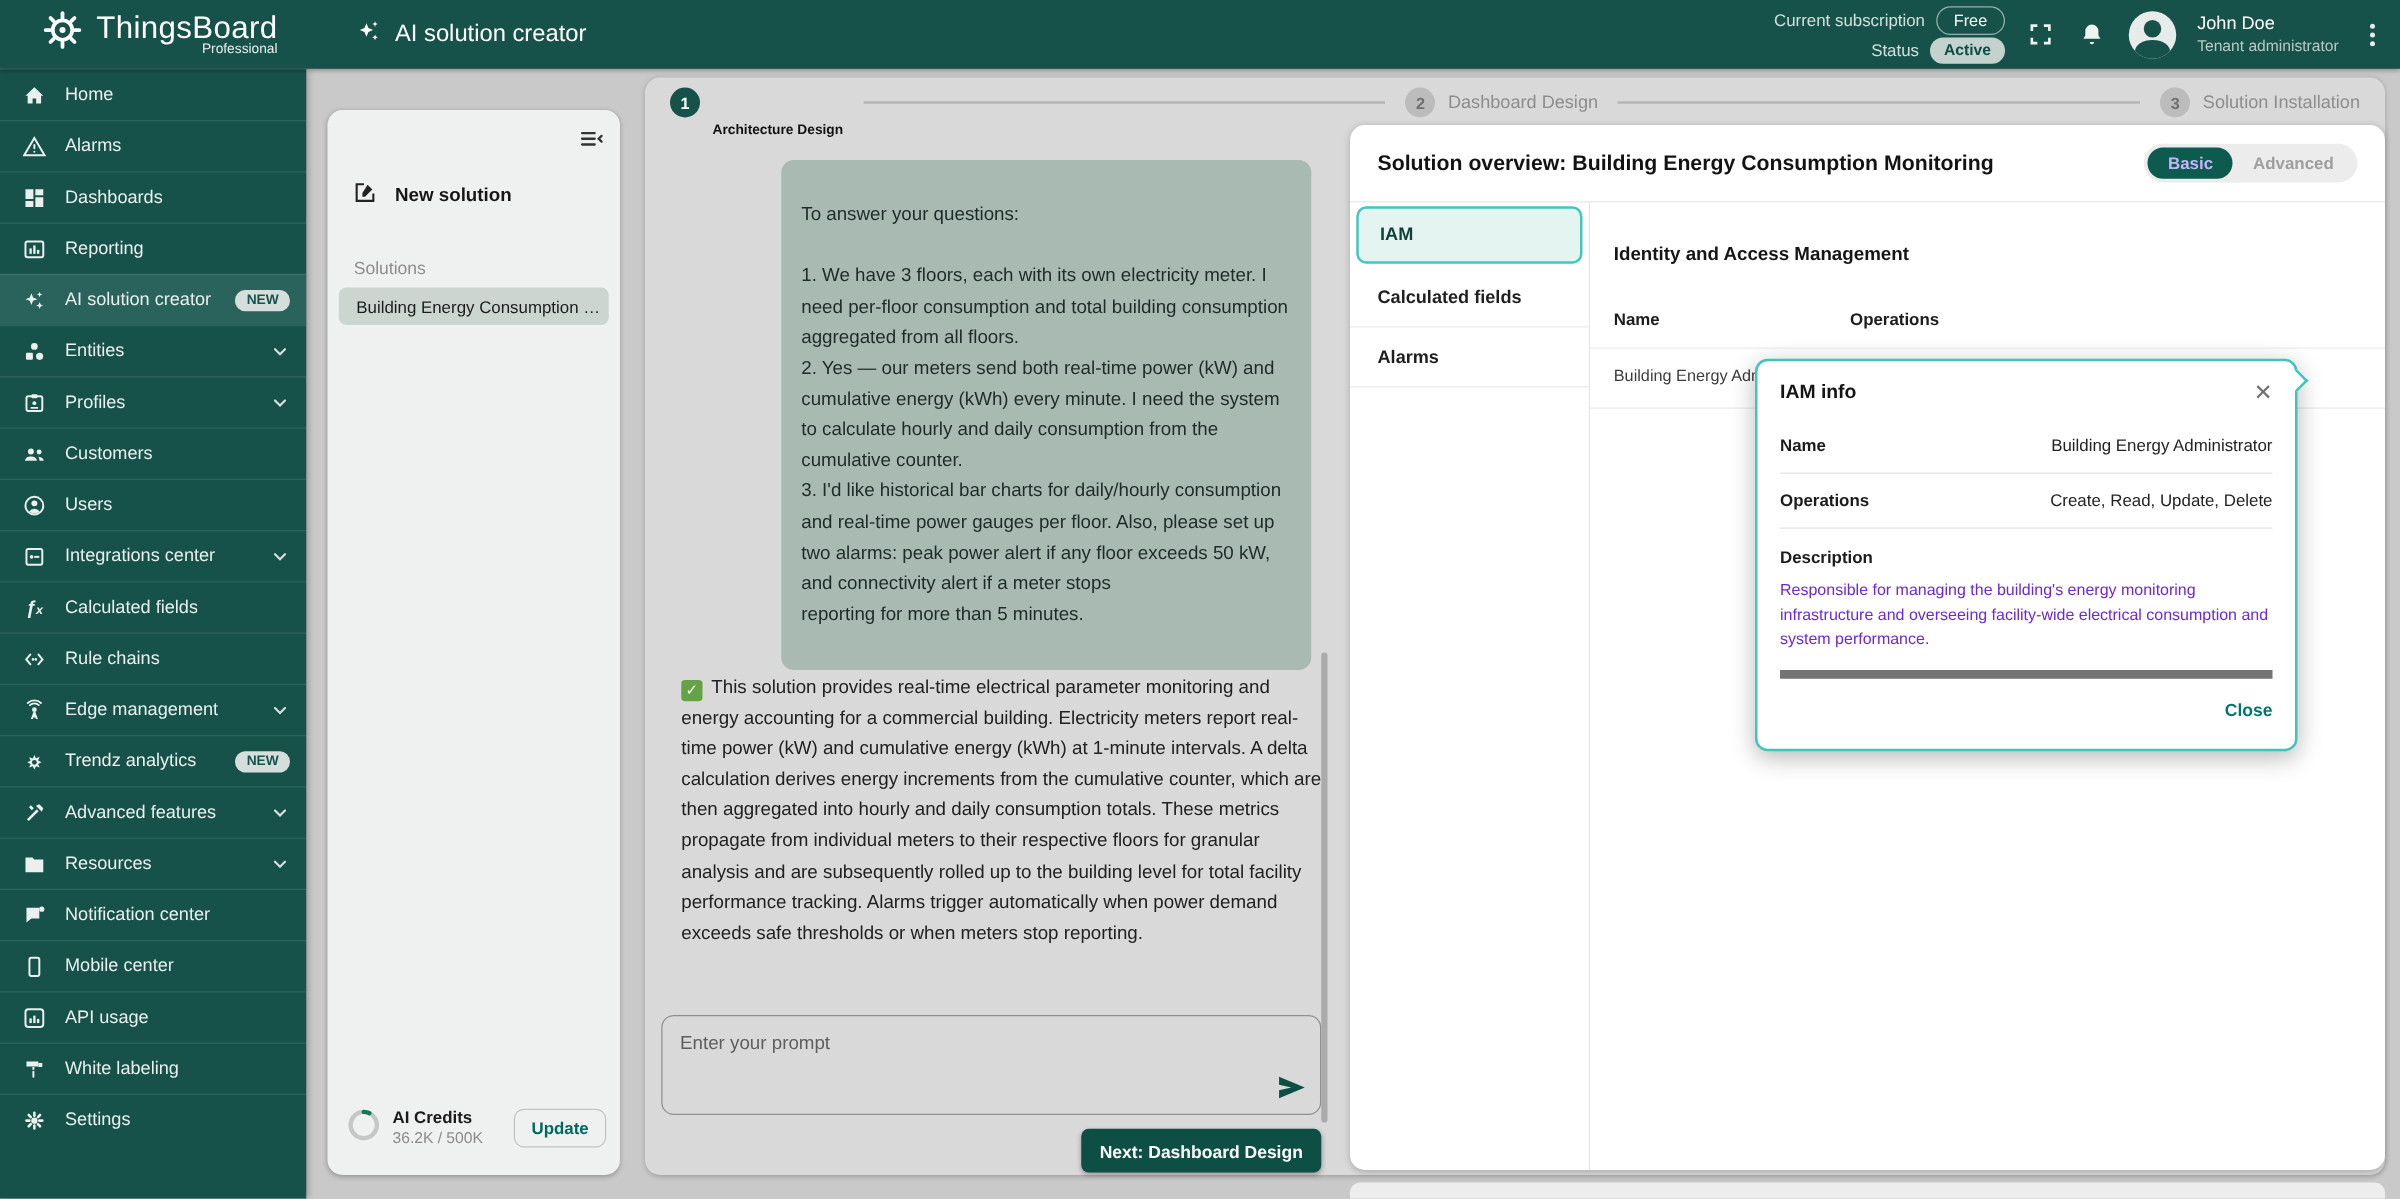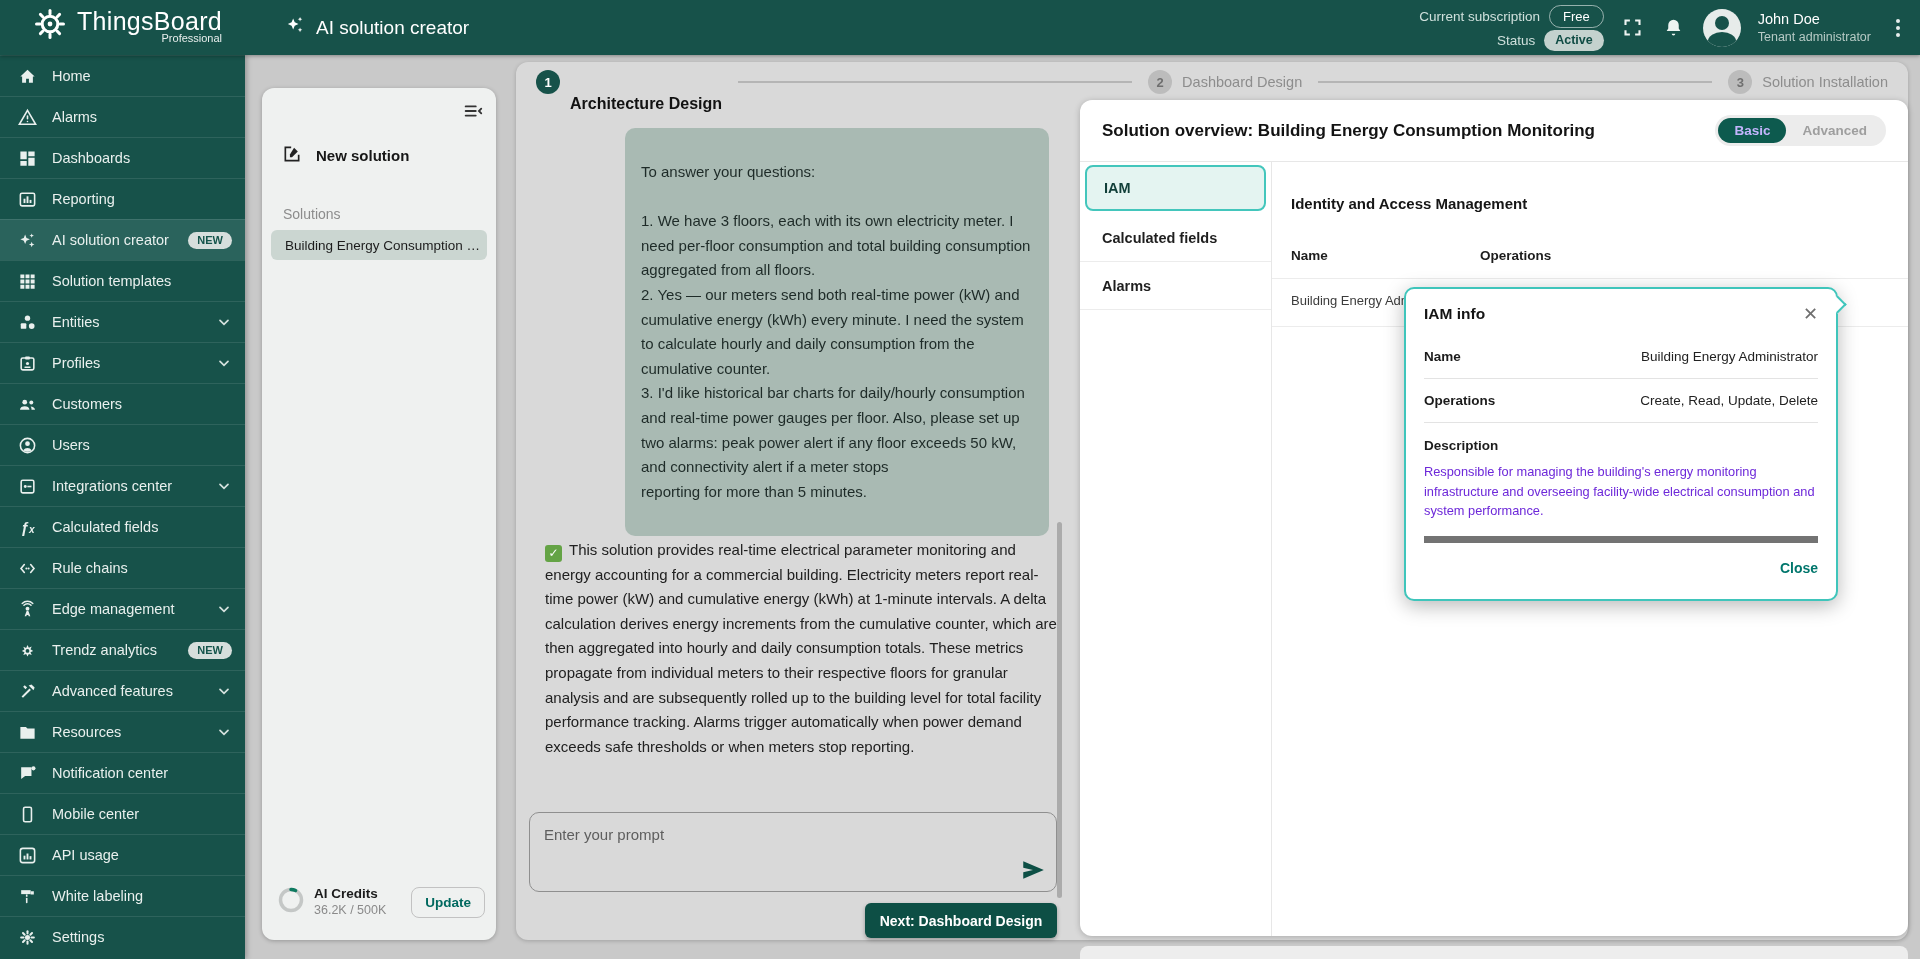--- a/index.html
+++ b/index.html
@@ -65,21 +65,21 @@
 
   
   .content-card { position:absolute; left:516px; top:62px; width:1392px; height:878px; background:#d9d9d9;
     border-radius:12px; box-shadow:0 1px 4px rgba(0,0,0,.2); z-index:5; }
   .stepper { position:absolute; left:0; top:0; right:0; height:40px; display:flex; align-items:center; padding:0 20px; }
   .step { display:flex; align-items:center; gap:10px; flex:none; }
   .step .circ { width:24px; height:24px; border-radius:50%; display:flex; align-items:center; justify-content:center;
     font-size:13px; font-weight:700; }
   .step.active .circ { background:#17524a; color:#fff; }
   .step.upcoming .circ { background:#bcbcbc; color:#6f6f6f; }
-  .step.active .slbl { font-size:16px; font-weight:700; color:#121212;margin-top:44px; }
+  .step.active .slbl { font-size:11px; font-weight:700; color:#121212;margin-top:44px; }
   .step.upcoming .slbl { font-size:14.5px; font-weight:500; color:#8d8d8d; }
   .connector { flex:1; height:1.5px; background:#b5b5b5; margin:0 16px; }
 
   .bubble-user { position:absolute; left:109px; top:66px; width:424px; background:#a9bab3; border-radius:10px;
     padding:32px 16px; font-size:15px; line-height:24.6px; color:#1e2b28; white-space:pre-line; }
   .ai-msg { position:absolute; left:29px; top:476px; width:516px; font-size:15px; line-height:24.6px; color:#212121; }
   .check-ic { display:inline-block; width:17px; height:17px; background:#64a345; border-radius:3px; color:#fff;
     font-size:12px; line-height:17px; text-align:center; margin-right:7px; vertical-align:-2px; font-weight:700; }
   .prompt-box { position:absolute; left:13px; top:750px; width:528px; height:80px; border:1.5px solid #8f8f8f;
     border-radius:10px; }
@@ -257,28 +257,20 @@
             <path d="M17.3 13.5l1 2.5 2.5 1-2.5 1-1 2.5-1-2.5-2.5-1 2.5-1Z"></path>
             <path d="M17.3 3l.8 2 2 .8-2 .8-.8 2-.8-2-2-.8 2-.8Z"></path>
           </svg>
         </span>
         <span class="lbl">AI solution creator</span>
         <span class="badge-new">NEW</span>
       </div>
       <div class="side-item">
         <span style="display:flex">
           <svg width="19" height="19" viewBox="0 0 24 24" fill="#e9f0ee">
-            <path d="M3 3h5v5H3Zm6.5 0h5v5h-5ZM16 3h5v5h-5ZM3 9.5h5v5H3Zm6.5 0h5v5h-5Zm6.5 0h5v5h-5ZM3 16h5v5H3Zm6.5 0h5v5h-5Zm6.5 0h5v5h-5Z"></path>
-          </svg>
-        </span>
-        <span class="lbl">Solution templates</span>
-      </div>
-      <div class="side-item">
-        <span style="display:flex">
-          <svg width="19" height="19" viewBox="0 0 24 24" fill="#e9f0ee">
             <circle cx="12" cy="6.5" r="3.4"></circle>
             <rect x="3.5" y="13" width="7" height="7" rx="1.2"></rect>
             <circle cx="17.3" cy="16.5" r="3.6"></circle>
           </svg>
         </span>
         <span class="lbl">Entities</span>
         <span style="margin-left:auto;display:flex">
           <svg class="chev" width="16" height="16" viewBox="0 0 24 24" fill="none" stroke="#dfe9e6" stroke-width="2.6" stroke-linecap="round">
             <path d="M6 9.5 12 15.5 18 9.5"></path>
           </svg>

